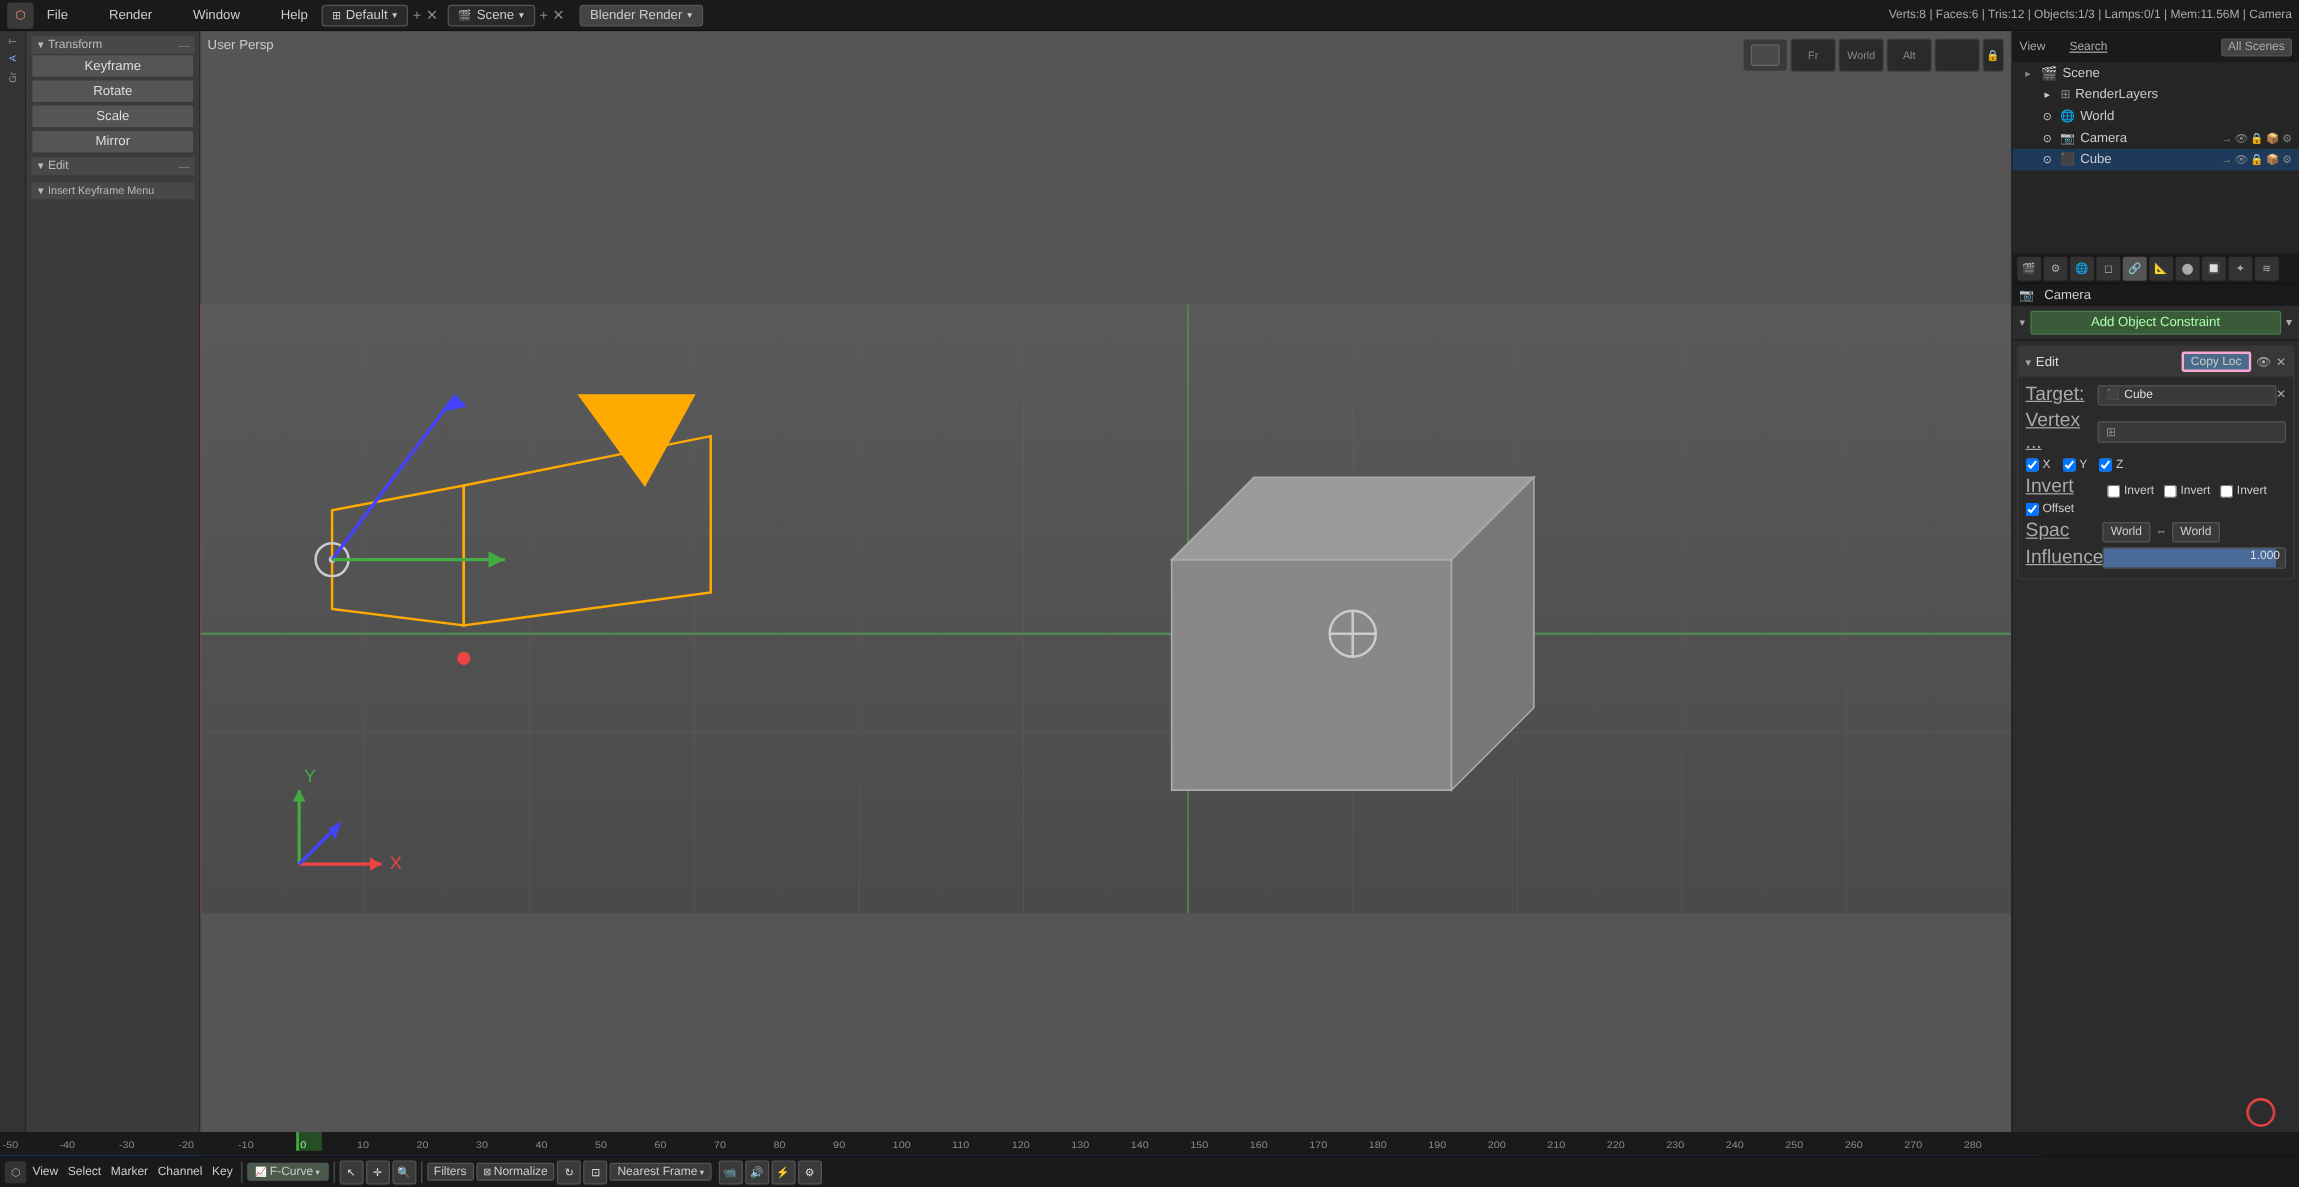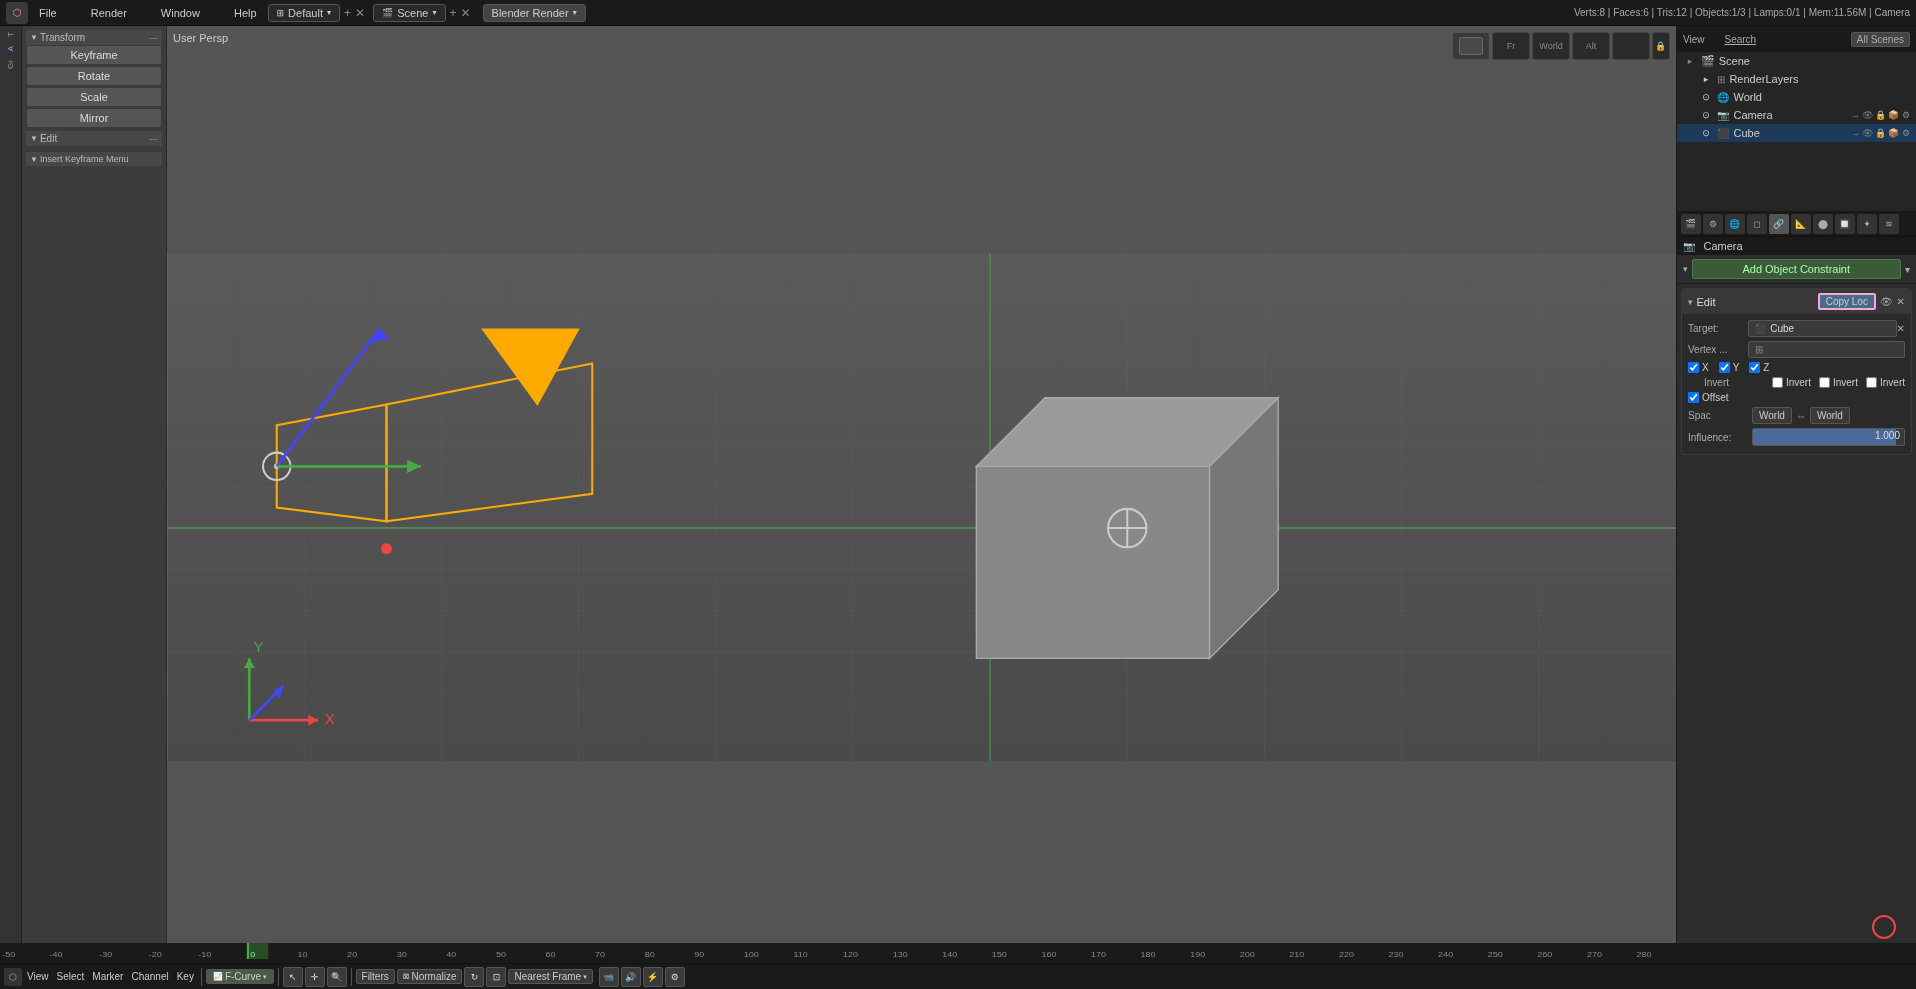--- a/index.html
+++ b/index.html
@@ -41,27 +41,27 @@
     .icon-scene { color: #888; }
     .add-constraint-btn { background: #3a5a3a; border: 1px solid #4a7a4a; color: #afa; padding: 3px 8px; font-size: 11px; cursor: pointer; border-radius: 2px; flex: 1; text-align: center; }
 
     .constraint-block { background: #2a2a2a; margin: 4px; border-radius: 3px; border: 1px solid #3a3a3a; }
     .constraint-block-header { background: #383838; padding: 4px 6px; display: flex; align-items: center; gap: 4px; border-radius: 3px 3px 0 0; }
     .constraint-icon-btn { background: none; border: none; color: #aaa; cursor: pointer; font-size: 10px; }
     .constraint-copy-loc { background: #4a6a8a; border: 2px solid #f9a8d4; color: #ccc; padding: 1px 6px; font-size: 10px; border-radius: 2px; cursor: pointer; }
 
     .constraint-body { padding: 6px; }
     .c-row { display: flex; align-items: center; margin-bottom: 4px; }
-    .c-label { color: #aaa; font-size: 10px; width: 60px; }
+    .c-label { color: #aaa; font-size: 16px; width: 60px; text-decoration: underline; }
     .c-field { background: #3a3a3a; border: 1px solid #555; border-radius: 2px; padding: 2px 6px; color: #ddd; font-size: 10px; flex: 1; display: flex; align-items: center; gap: 4px; cursor: pointer; }
     .c-clear { background: none; border: none; color: #aaa; cursor: pointer; font-size: 10px; }
     .c-checkbox-row { display: flex; align-items: center; gap: 10px; margin-bottom: 4px; }
     .c-check { display: flex; align-items: center; gap: 3px; color: #ccc; font-size: 10px; cursor: pointer; }
     .c-check input[type=checkbox] { width: 11px; height: 11px; }
-    .c-invert-row { display: flex; align-items: flex-start; gap: 8px; margin-bottom: 4px; margin-left: 16px; }
+    .c-invert-row { display: flex; align-items: flex-end; gap: 8px; margin-bottom: 4px; }
     .c-offset { display: flex; align-items: center; gap: 4px; margin-bottom: 4px; }
     .c-space-row { display: flex; align-items: center; gap: 4px; margin-bottom: 4px; }
     .space-dropdown { background: #3a3a3a; border: 1px solid #555; border-radius: 2px; padding: 2px 6px; color: #ccc; font-size: 10px; cursor: pointer; }
     .space-arrows { color: #aaa; font-size: 10px; }
     .c-influence-row { display: flex; align-items: center; margin-bottom: 2px; }
     .influence-bar { flex: 1; height: 18px; background: linear-gradient(to right, #4a6a9a 95%, #3a3a3a 95%); border-radius: 2px; position: relative; margin-left: 4px; border: 1px solid #555; }
     .influence-val { position: absolute; right: 4px; top: 1px; color: #ddd; font-size: 10px; }
 
     
     .timeline-bar { width: 100%; height: 26px; background: #1a1a1a; display: flex; align-items: center; padding: 0 6px; gap: 4px; border-top: 1px solid #111; }

